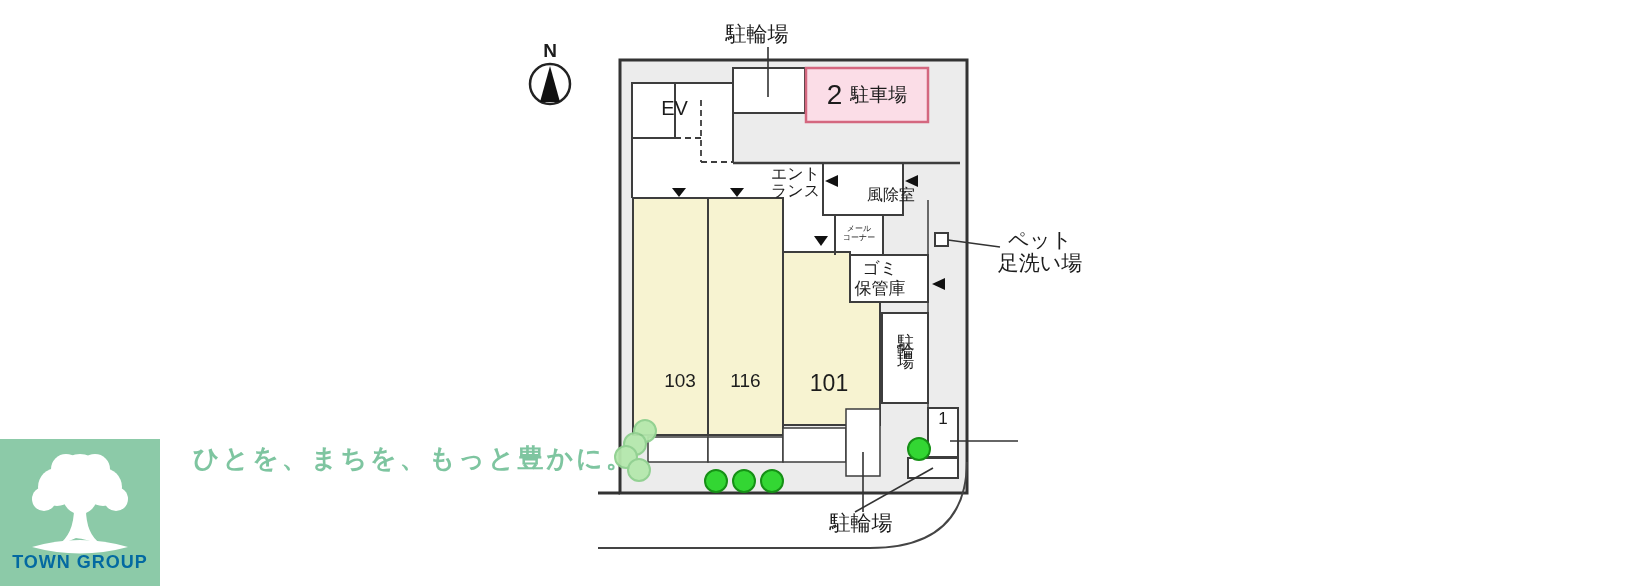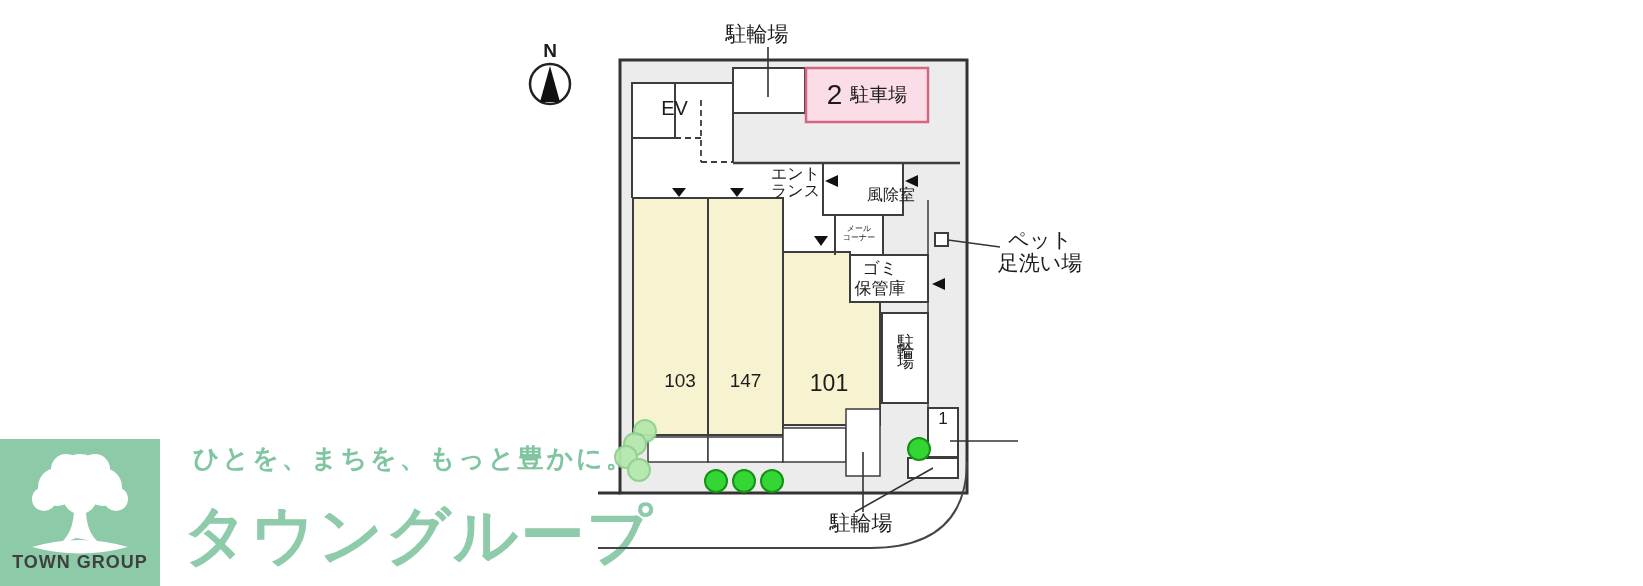--- a/index.html
+++ b/index.html
@@ -5,21 +5,21 @@
   html,body{margin:0;padding:0;background:#ffffff;}
   #stage{position:relative;width:1643px;height:586px;overflow:hidden;
          font-family:"Liberation Sans", sans-serif;background:#ffffff;}
   #plan-svg{position:absolute;left:0;top:0;z-index:2;}
   .lbl{position:absolute;z-index:3;color:#1c1c1c;line-height:1.08;}
   .center{text-align:center;}
   
   #logo-square{position:absolute;left:0;top:439px;width:160px;height:147px;
                z-index:1;}
   #brand-en{position:absolute;left:0;top:552px;width:160px;z-index:3;
-            color:#404040;font-size:18px;font-weight:bold;text-align:center;
+            color:#0369a1;font-size:18px;font-weight:bold;text-align:center;
             letter-spacing:1px;}
   #tagline{position:absolute;left:193px;top:441px;z-index:1;
            font-size:26px;letter-spacing:3px;font-weight:600;}
   #brand-jp{position:absolute;left:183px;top:492px;z-index:1;
             font-size:64px;font-weight:bold;letter-spacing:2px;}
   
   .parking-line{display:flex;align-items:center;justify-content:center;gap:8px;}
   .vtext{writing-mode:vertical-rl;text-orientation:upright;letter-spacing:10px;}
 </style>
 </head>
@@ -38,21 +38,20 @@
         <circle cx="44" cy="60" r="12"></circle>
         <circle cx="116" cy="60" r="12"></circle>
         <circle cx="80" cy="58" r="17"></circle>
         <path d="M74,66 L86,66 Q85,95 101,105 Q80,99 76,99 Q64,104 57,107 Q75,95 74,66 Z"></path>
         <path d="M32,108 Q80,94 128,108 Q80,121 32,108 Z"></path>
       </g>
     </svg>
   </div>
   <div id="brand-en">TOWN GROUP</div>
   <div id="tagline" style="color:#7ec5a0;">ひとを、まちを、もっと豊かに。</div>
-  <div id="brand-jp" style="color:#8ecbab;">タウングループ</div>
 
   <svg id="plan-svg" width="1643" height="586" viewBox="0 0 1643 586">
 
     <rect x="620" y="60" width="347" height="433" fill="#ececec" stroke="#333333" stroke-width="3"></rect>
     <line x1="598" y1="493" x2="620" y2="493" stroke="#333333" stroke-width="3"></line>
 
     <path d="M598,548 L870,548 Q966,548 967,462" fill="none" stroke="#444444" stroke-width="2"></path>
 
     <g fill="#ffffff">
       <rect x="632" y="83" width="101" height="115"></rect>
@@ -169,21 +168,21 @@
   </div>
 
   <div class="lbl vtext" style="left:896px;top:319px;height:86px;font-size:17px;">駐輪場</div>
 
   <div class="lbl center" style="left:985px;top:228px;width:110px;font-size:21px;line-height:1.1;">
     <div>ペット</div>
     <div>足洗い場</div>
   </div>
 
   <div class="lbl center" style="left:633px;top:371px;width:94px;font-size:19px;">103</div>
-  <div class="lbl center" style="left:708px;top:371px;width:75px;font-size:19px;">147</div>
+  <div class="lbl center" style="left:708px;top:371px;width:75px;font-size:19px;">116</div>
   <div class="lbl center" style="left:783px;top:371px;width:92px;font-size:23px;">101</div>
 
   <div class="lbl center" style="left:928px;top:410px;width:30px;font-size:17px;">1</div>
 
 
   <div class="lbl center" style="left:815px;top:512px;width:92px;font-size:21px;">駐輪場</div>
 
 </div>
 
 </body></html>

